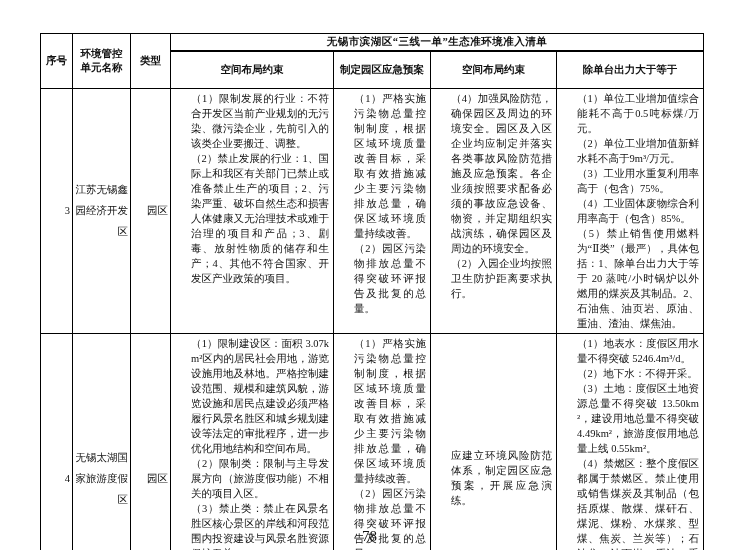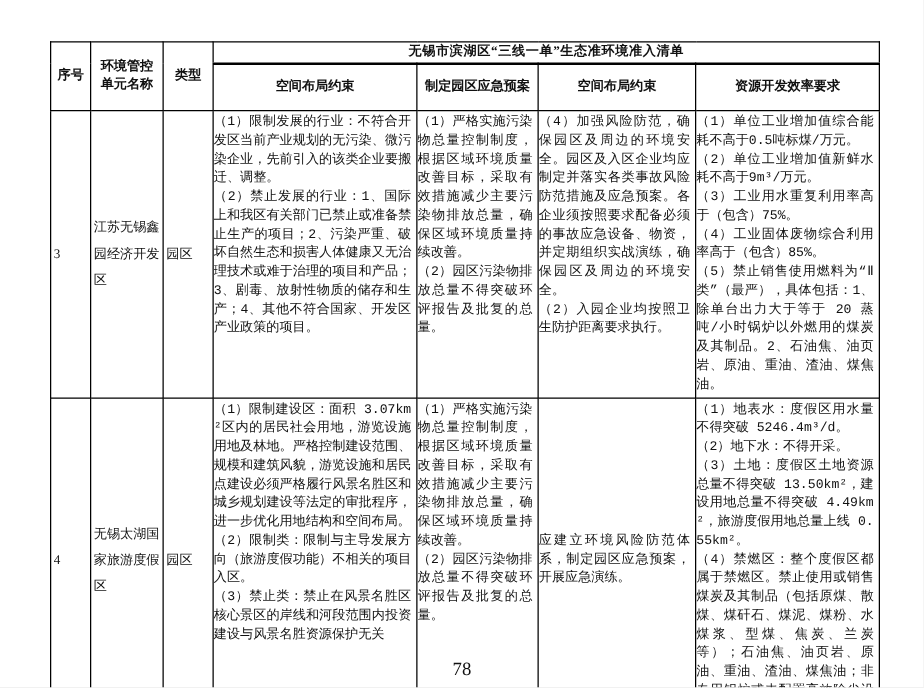--- a/index.html
+++ b/index.html
@@ -34,32 +34,31 @@
     text-align: center;
     vertical-align: middle;
     font-size: 10.5px;
     line-height: 14px;
     padding: 1px 2px;
   }
   tr.h1 { height: 16px; }
   tr.h2 { height: 37px; }
   th.merged-title { border-bottom: 2px solid #000; letter-spacing: 0.5px; }
   td.center {
-    text-align: left;
+    text-align: right;
     vertical-align: middle;
     padding: 1px 2px;
   }
   td.unit-name { line-height: 21px; }
   td.content {
     vertical-align: top;
     text-align: justify;
     white-space: pre-wrap;
-    padding: 2px 4px 2px 0;
+    padding: 2px 4px 2px 20px;
     word-break: break-all;
-    font-family: Liberation Mono, monospace;
   }
   td.vmid { vertical-align: middle; }
   tr.row-a { height: 203px; }
   tr.row-b { height: 215px; }
   .page-number {
     position: absolute;
     bottom: 5px;
     left: 0;
     width: 739px;
     text-align: center;
@@ -87,21 +86,21 @@
       <th rowspan="2" style="white-space:pre-wrap;font-family:Liberation Mono, monospace;">序号</th>
       <th rowspan="2" style="white-space:pre-wrap;">环境管控
 单元名称</th>
       <th rowspan="2">类型</th>
       <th colspan="4" class="merged-title">无锡市滨湖区“三线一单”生态准环境准入清单</th>
     </tr>
     <tr class="h2">
       <th>空间布局约束</th>
       <th>制定园区应急预案</th>
       <th>空间布局约束</th>
-      <th>资源开发效率要求</th>
+      <th>除单台出力大于等于</th>
     </tr>
 
     <tr class="row-a">
       <td class="center">3</td>
       <td class="center unit-name">江苏无锡鑫园经济开发区</td>
       <td class="center">园区</td>
       <td class="content">（1）限制发展的行业：不符合开发区当前产业规划的无污染、微污染企业，先前引入的该类企业要搬迁、调整。
 （2）禁止发展的行业：1、国际上和我区有关部门已禁止或准备禁止生产的项目；2、污染严重、破坏自然生态和损害人体健康又无治理技术或难于治理的项目和产品；3、剧毒、放射性物质的储存和生产；4、其他不符合国家、开发区产业政策的项目。</td>
       <td class="content">（1）严格实施污染物总量控制制度，根据区域环境质量改善目标，采取有效措施减少主要污染物排放总量，确保区域环境质量持续改善。
 （2）园区污染物排放总量不得突破环评报告及批复的总量。</td>

